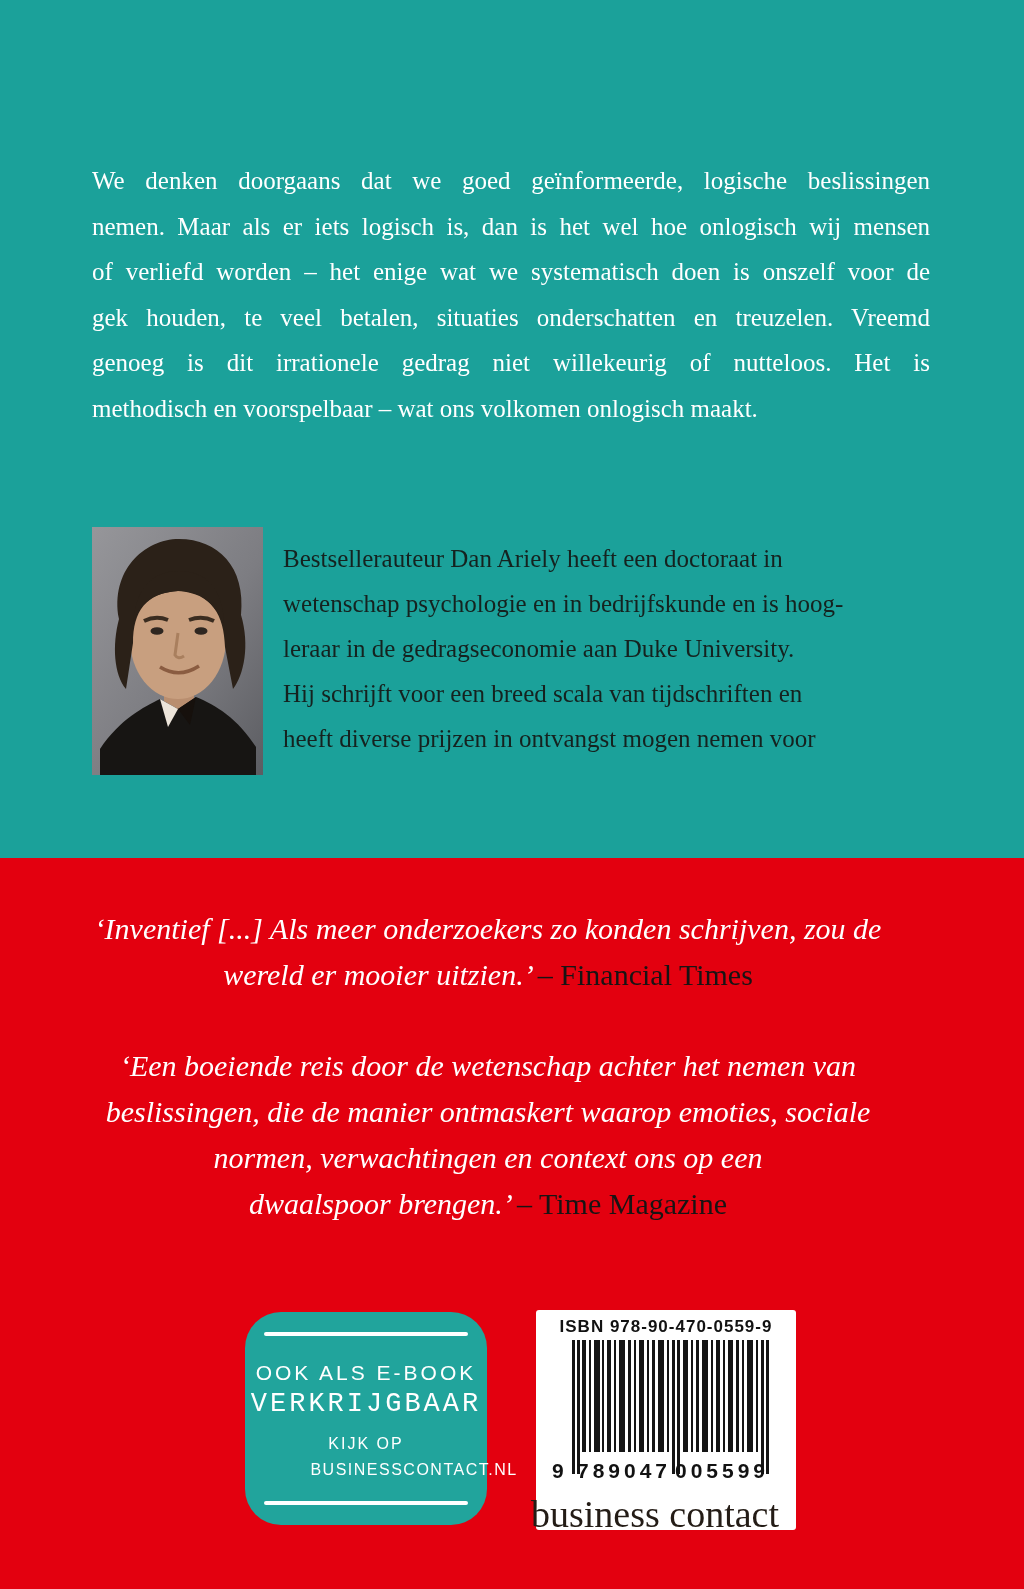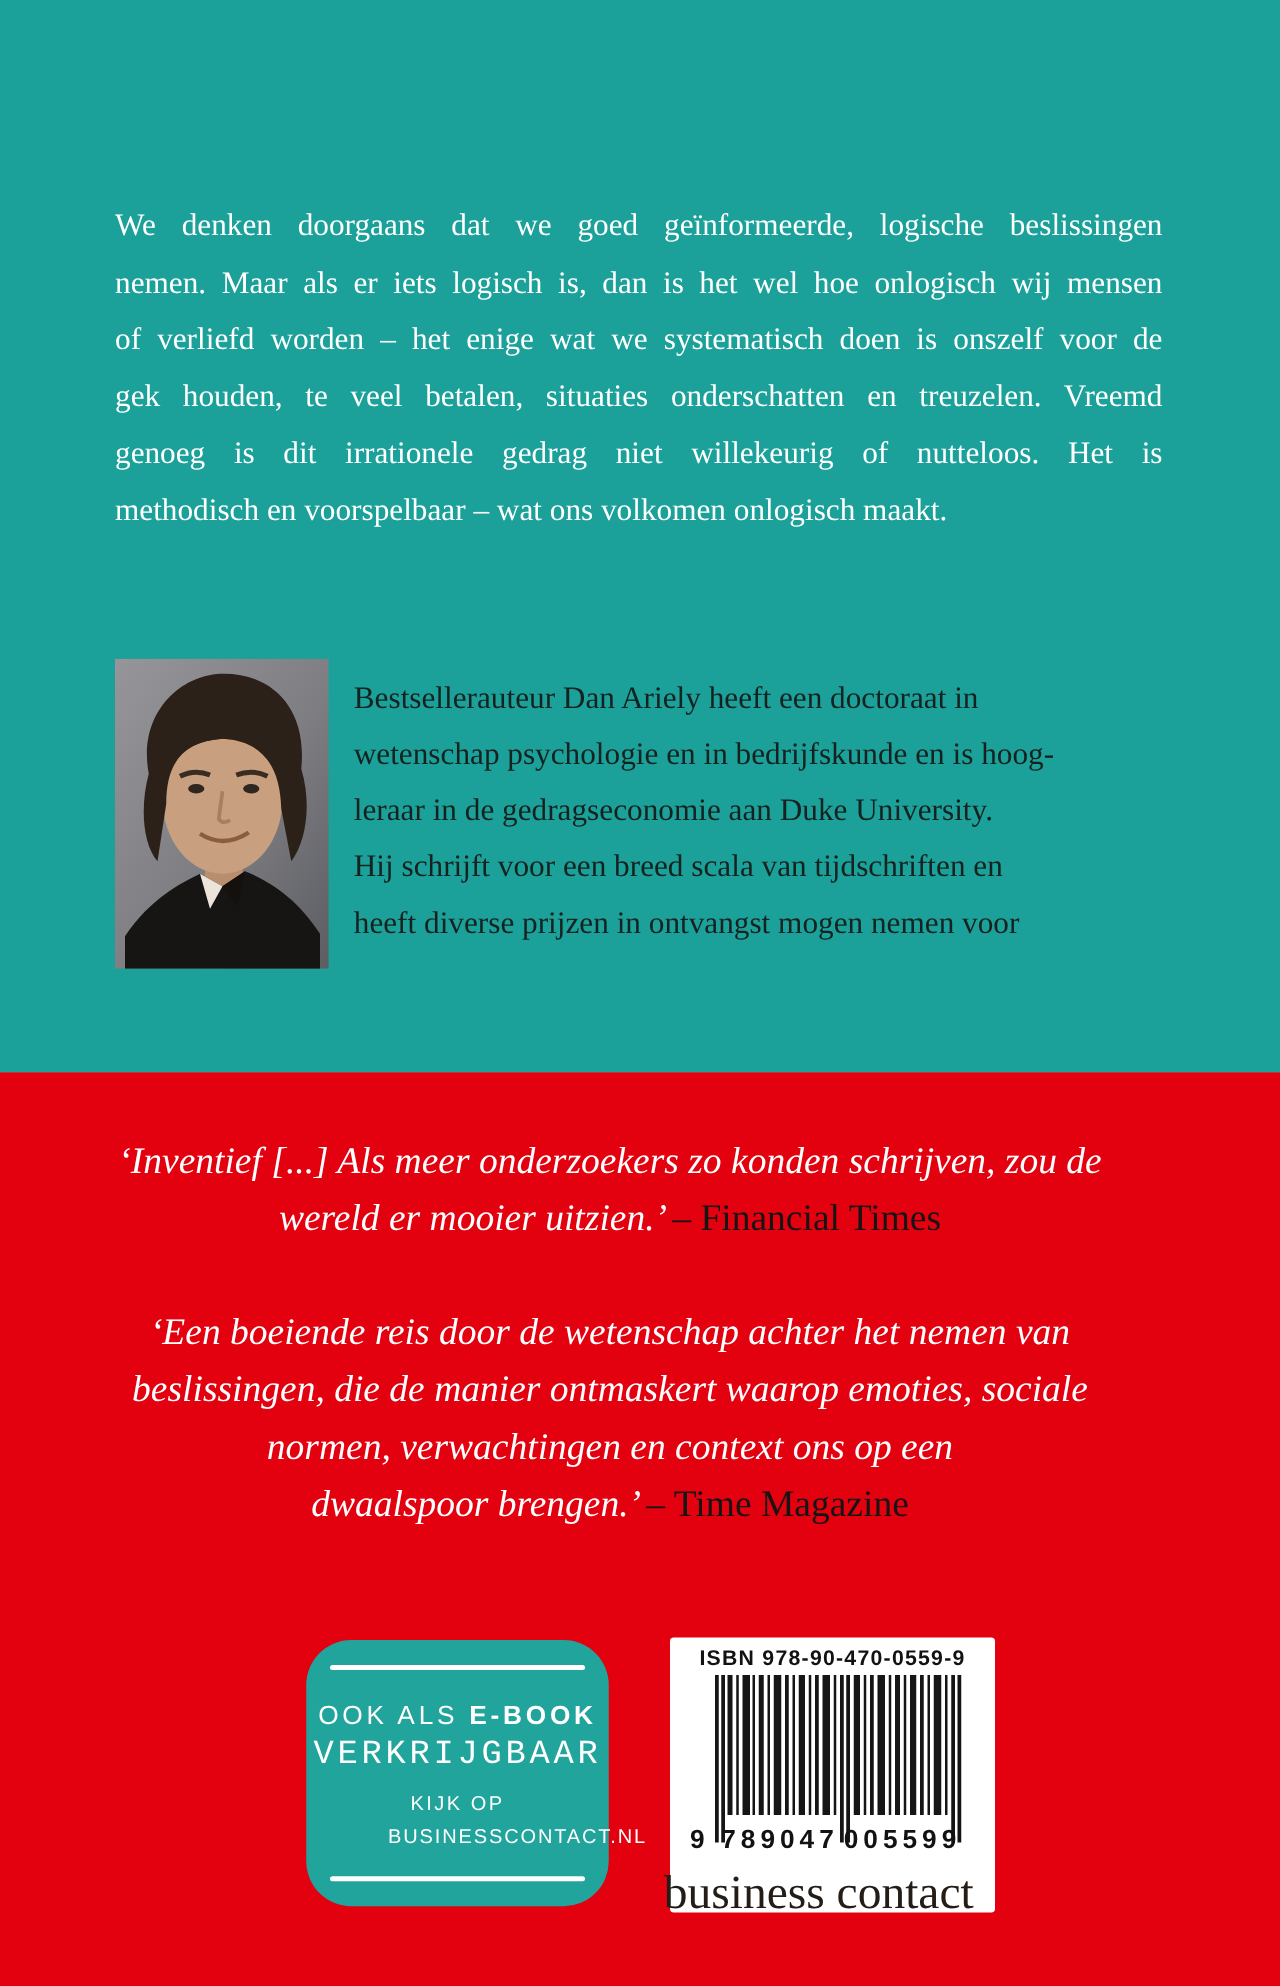--- a/index.html
+++ b/index.html
@@ -33,21 +33,21 @@
   .ebook-box {
     position:absolute; left:245px; top:1312px; width:242px; height:213px;
     background:#21a49c; border-radius:36px;
     font-family:"Liberation Sans", sans-serif; color:#ffffff;
   }
   .eb-rule { position:absolute; left:19px; width:204px; height:4px; background:#ffffff; border-radius:2px; }
   .eb-rule.top { top:20px; }
   .eb-rule.bottom { bottom:20px; }
   .eb-line { position:absolute; left:0; width:100%; text-align:center; white-space:nowrap; }
   .eb1 { top:46px; font-size:21px; letter-spacing:3px; line-height:30px; }
-  .eb1 .b { font-weight:bold; }
+  .eb1 .b { font-weight:normal; }
   .eb2 { top:77px; font-size:27px; letter-spacing:3px; line-height:30px;font-family:Liberation Mono, monospace; }
   .eb3 { top:120px; font-size:16px; letter-spacing:2px; line-height:24px; }
   .eb4 { top:146px; font-size:16px; letter-spacing:1.5px; line-height:24px;margin-left:48px; }
 
   
   .barcode-box {
     position:absolute; left:525px; top:1310px; width:260px; height:220px;
     background:#ffffff; border-radius:3px;margin-left:11px;
   }
   .isbn {

